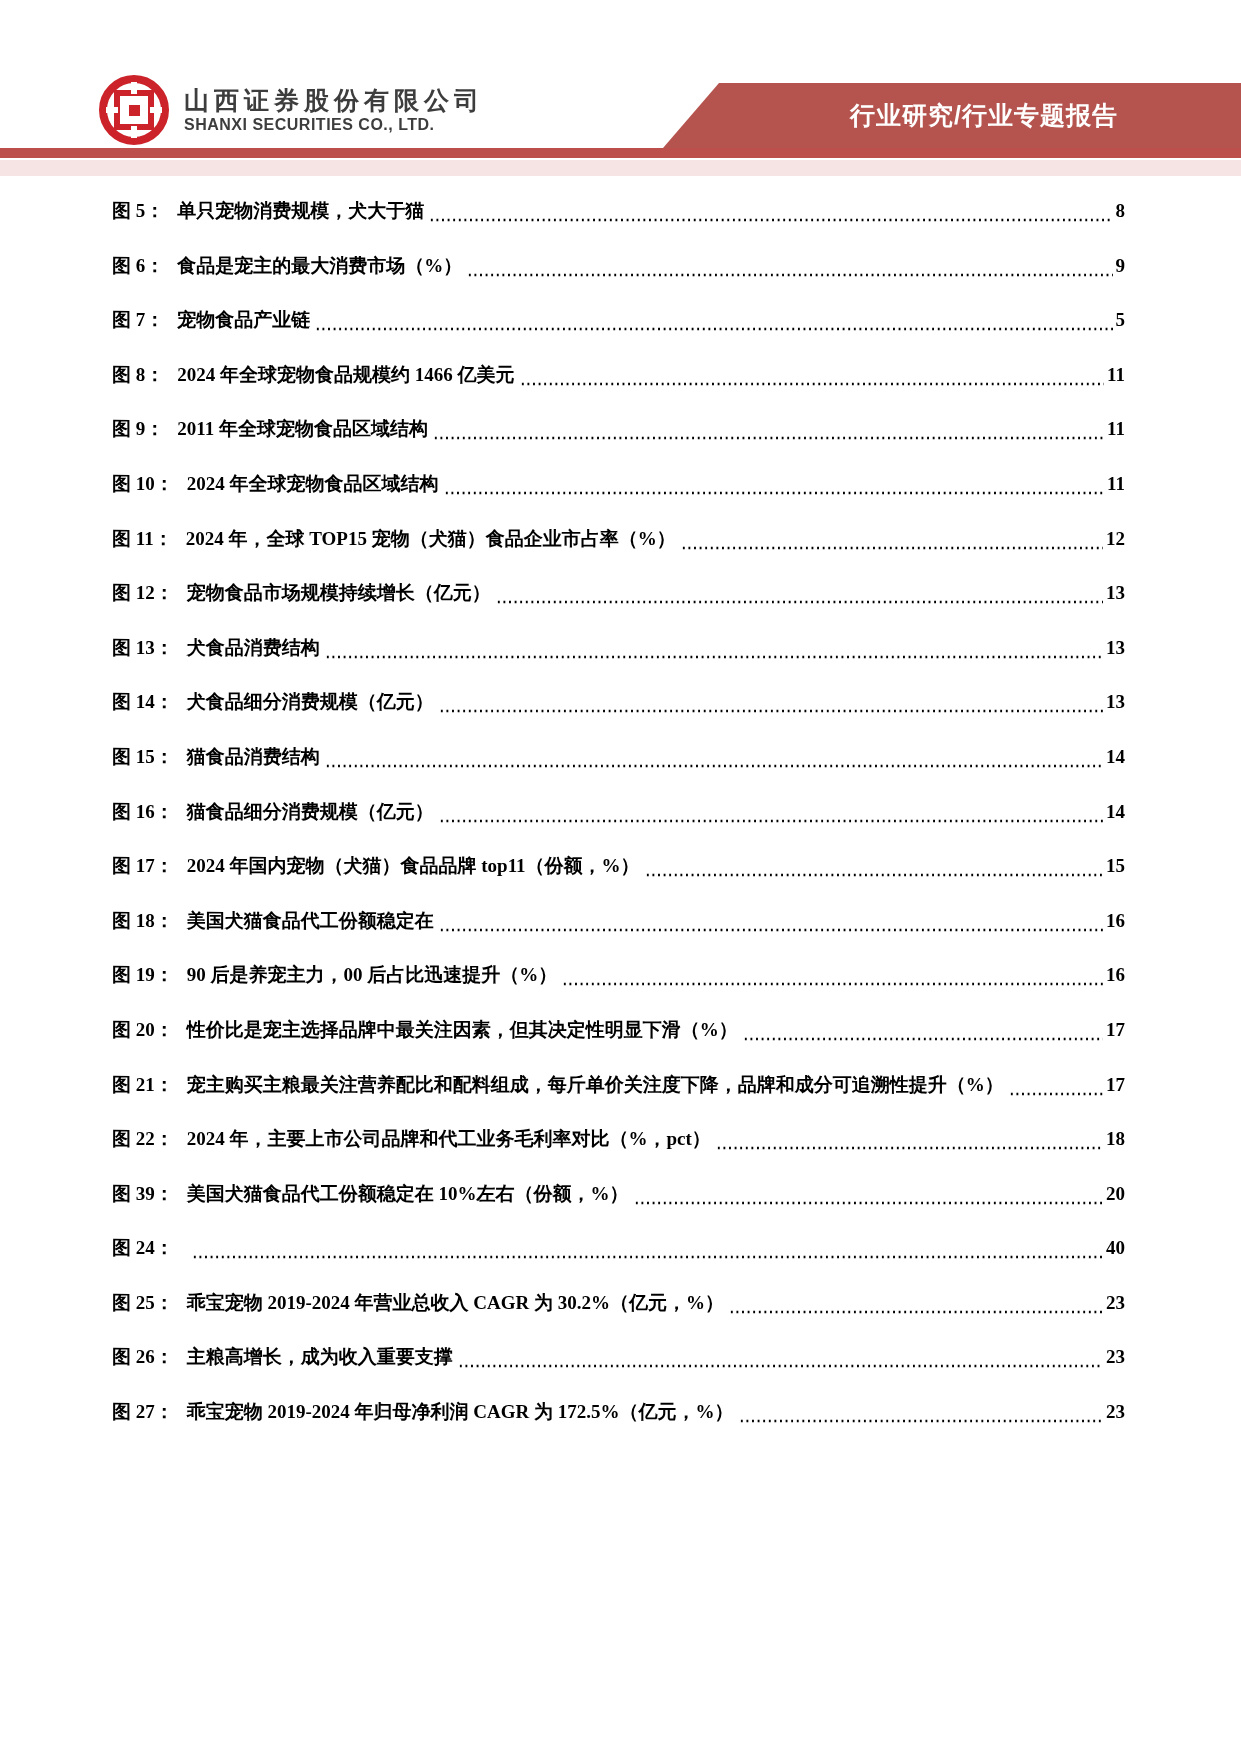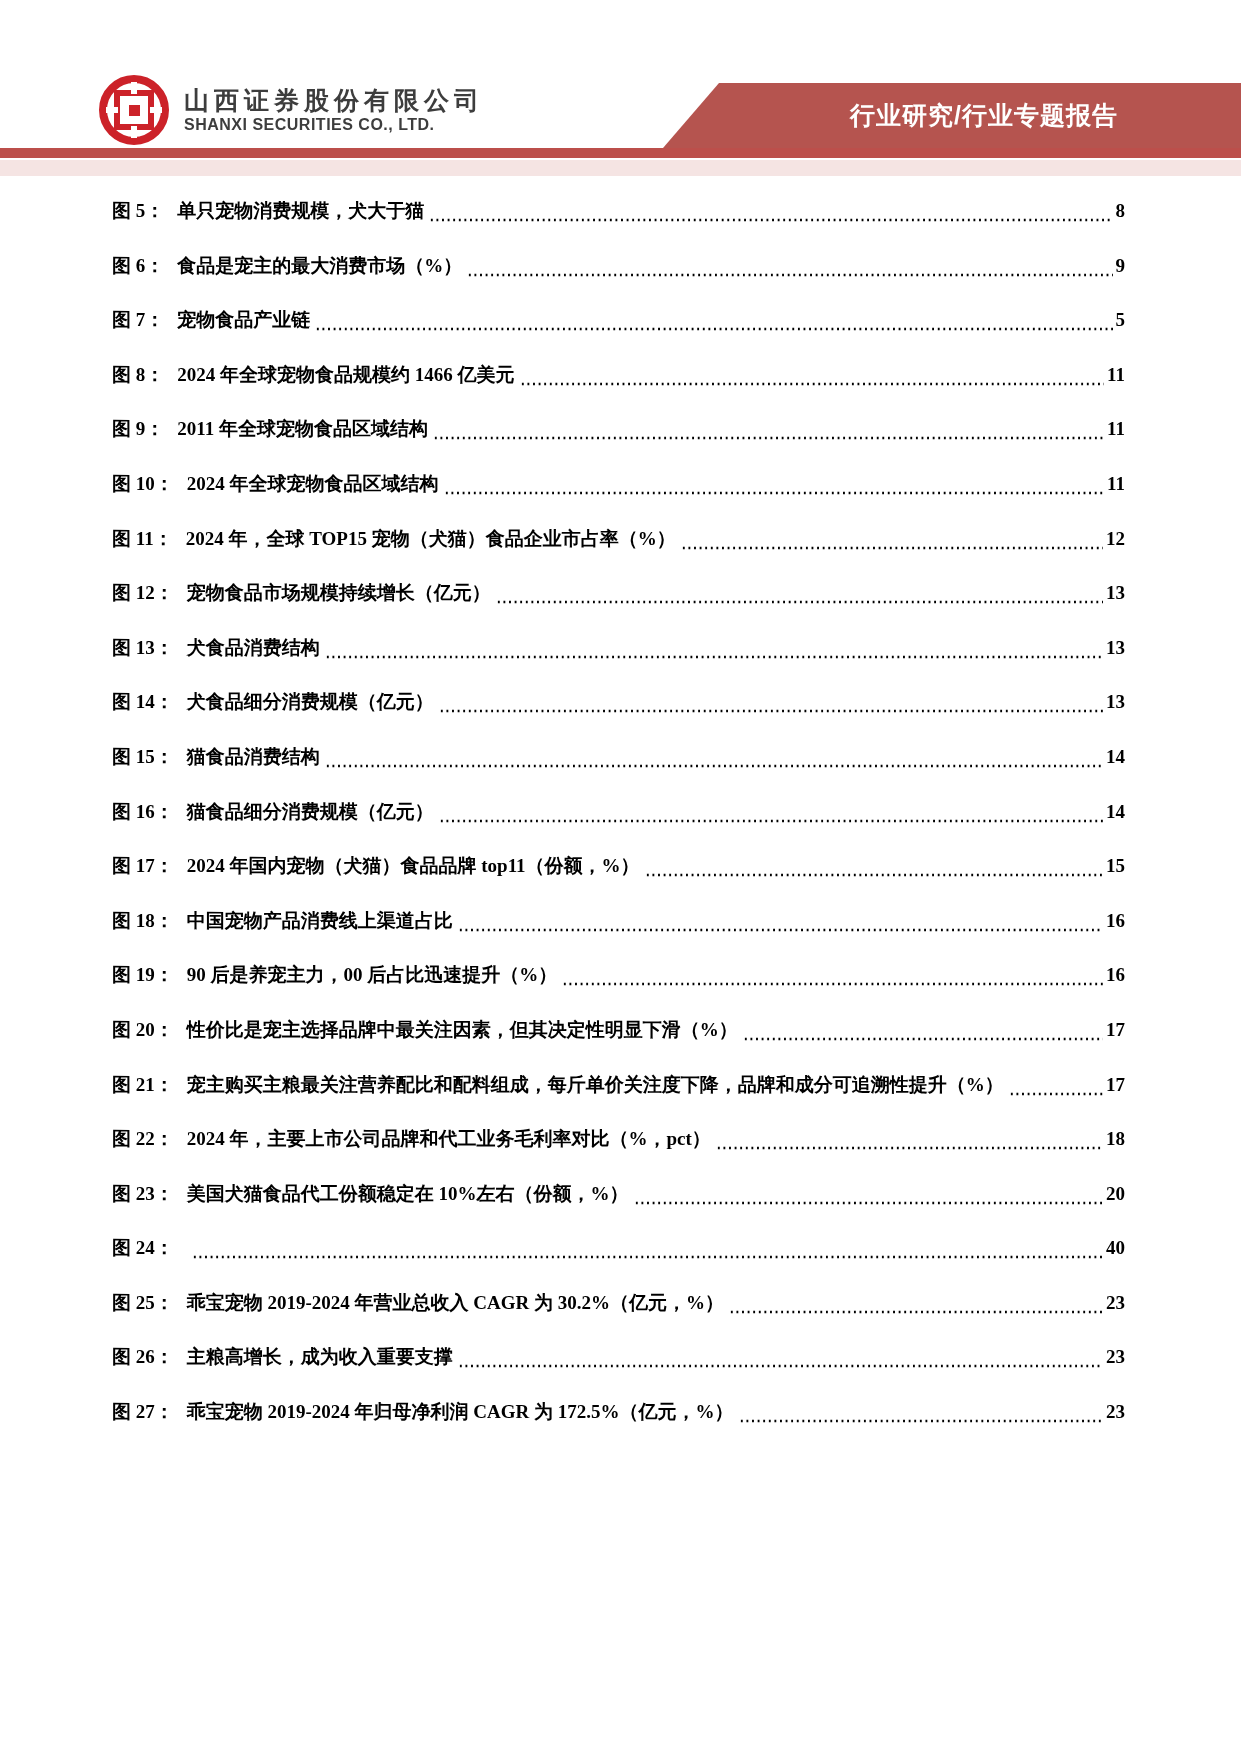--- a/index.html
+++ b/index.html
@@ -187,21 +187,21 @@
       <span class="toc-page">14</span>
     </div>
       <div class="toc-row">
       <span class="toc-label">图 17：</span>
       <span class="toc-title">2024 年国内宠物（犬猫）食品品牌 top11（份额，%）</span>
       <span class="toc-leader"></span>
       <span class="toc-page">15</span>
     </div>
       <div class="toc-row">
       <span class="toc-label">图 18：</span>
-      <span class="toc-title">中国宠物产品消费线上渠道占比</span>
+      <span class="toc-title">美国犬猫食品代工份额稳定在</span>
       <span class="toc-leader"></span>
       <span class="toc-page">16</span>
     </div>
       <div class="toc-row">
       <span class="toc-label">图 19：</span>
       <span class="toc-title">90 后是养宠主力，00 后占比迅速提升（%）</span>
       <span class="toc-leader"></span>
       <span class="toc-page">16</span>
     </div>
       <div class="toc-row">
@@ -216,21 +216,21 @@
       <span class="toc-leader"></span>
       <span class="toc-page">17</span>
     </div>
       <div class="toc-row">
       <span class="toc-label">图 22：</span>
       <span class="toc-title">2024 年，主要上市公司品牌和代工业务毛利率对比（%，pct）</span>
       <span class="toc-leader"></span>
       <span class="toc-page">18</span>
     </div>
       <div class="toc-row">
-      <span class="toc-label">图 23：</span>
+      <span class="toc-label">图 39：</span>
       <span class="toc-title">美国犬猫食品代工份额稳定在 10%左右（份额，%）</span>
       <span class="toc-leader"></span>
       <span class="toc-page">20</span>
     </div>
       <div class="toc-row">
       <span class="toc-label">图 24：</span>
       <span class="toc-leader"></span>
       <span class="toc-page">40</span>
     </div>
       <div class="toc-row">

